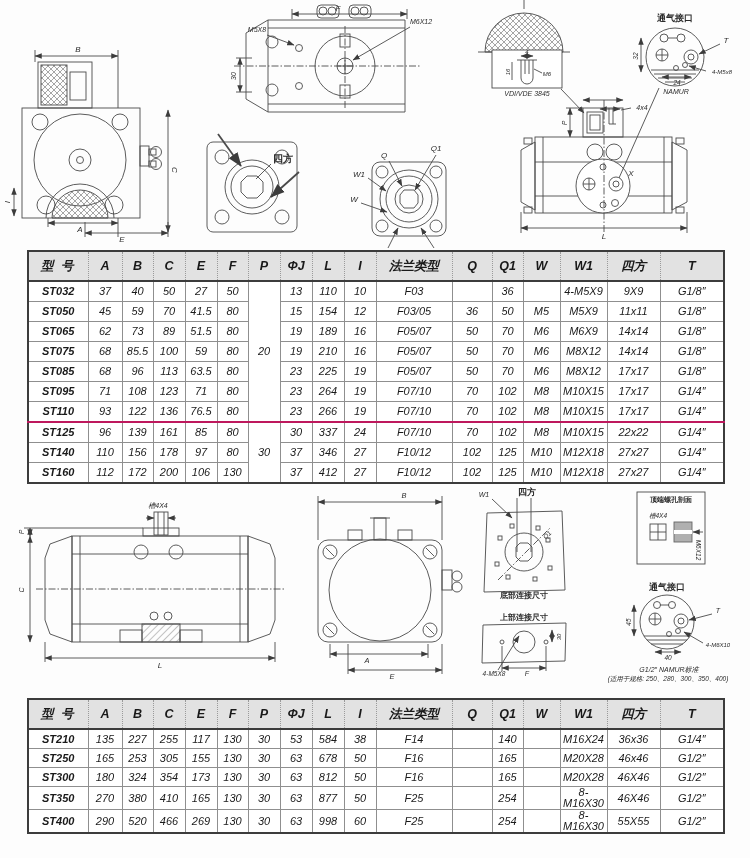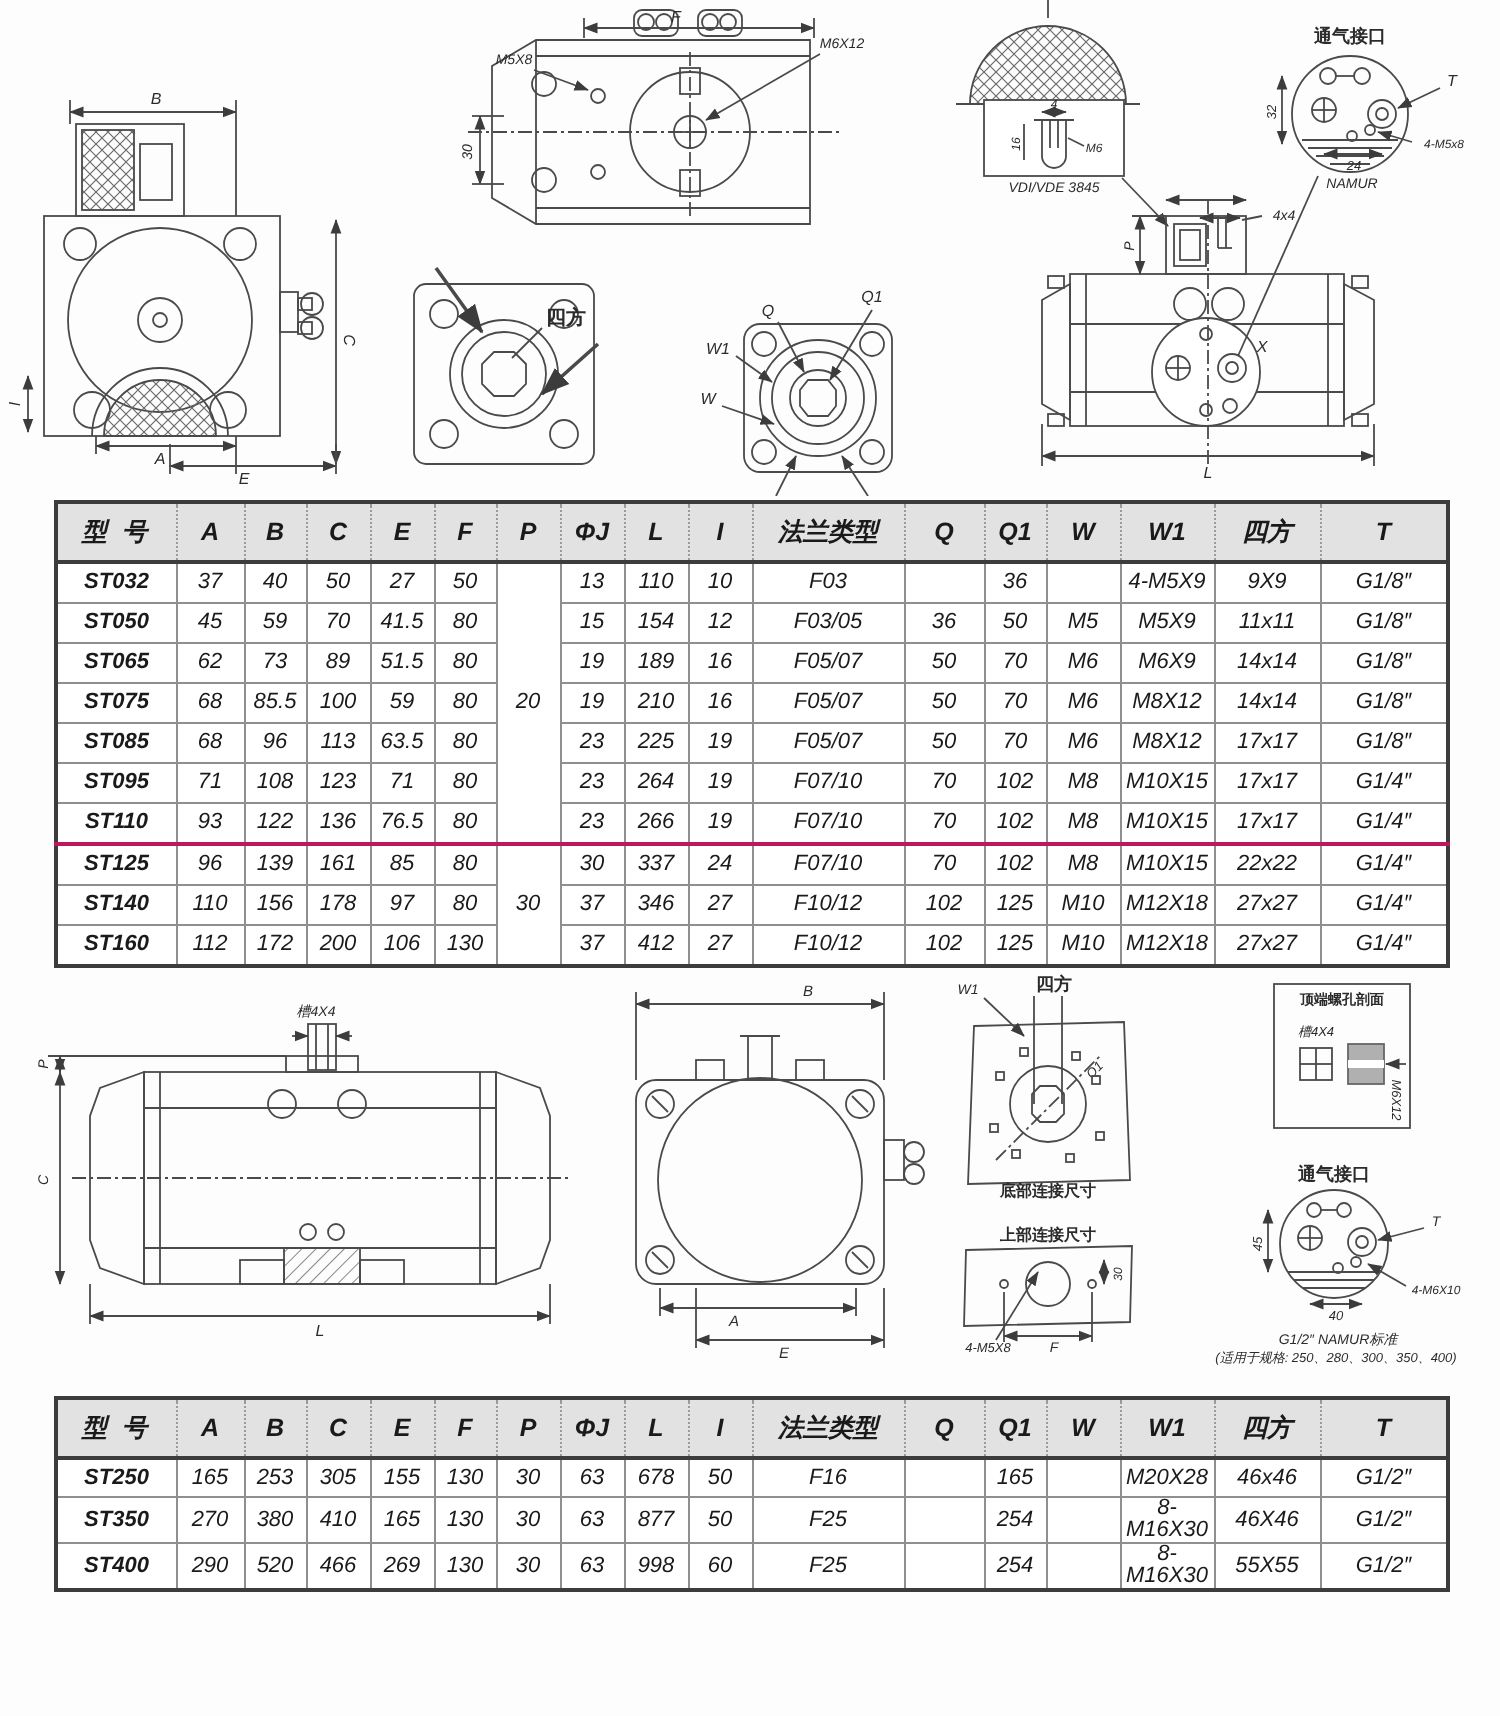--- a/index.html
+++ b/index.html
@@ -657,36 +657,74 @@
             <th>Q</th>
             <th>Q1</th>
             <th>W</th>
             <th>W1</th>
             <th>四方</th>
             <th>T</th>
           </tr>
         </thead>
         <tbody>
           <tr>
+            <td class="model">ST210</td>
+            <td>135</td>
+            <td>227</td>
+            <td>255</td>
+            <td>117</td>
+            <td>130</td>
+            <td>30</td>
+            <td>53</td>
+            <td>584</td>
+            <td>38</td>
+            <td>F14</td>
+            <td></td>
+            <td>140</td>
+            <td></td>
+            <td>M16X24</td>
+            <td>36x36</td>
+            <td>G1/4″</td>
+          </tr>
+          <tr>
             <td class="model">ST250</td>
             <td>165</td>
             <td>253</td>
             <td>305</td>
             <td>155</td>
             <td>130</td>
             <td>30</td>
             <td>63</td>
             <td>678</td>
             <td>50</td>
             <td>F16</td>
             <td></td>
             <td>165</td>
             <td></td>
             <td>M20X28</td>
             <td>46x46</td>
+            <td>G1/2″</td>
+          </tr>
+          <tr>
+            <td class="model">ST300</td>
+            <td>180</td>
+            <td>324</td>
+            <td>354</td>
+            <td>173</td>
+            <td>130</td>
+            <td>30</td>
+            <td>63</td>
+            <td>812</td>
+            <td>50</td>
+            <td>F16</td>
+            <td></td>
+            <td>165</td>
+            <td></td>
+            <td>M20X28</td>
+            <td>46X46</td>
             <td>G1/2″</td>
           </tr>
           <tr>
             <td class="model">ST350</td>
             <td>270</td>
             <td>380</td>
             <td>410</td>
             <td>165</td>
             <td>130</td>
             <td>30</td>

